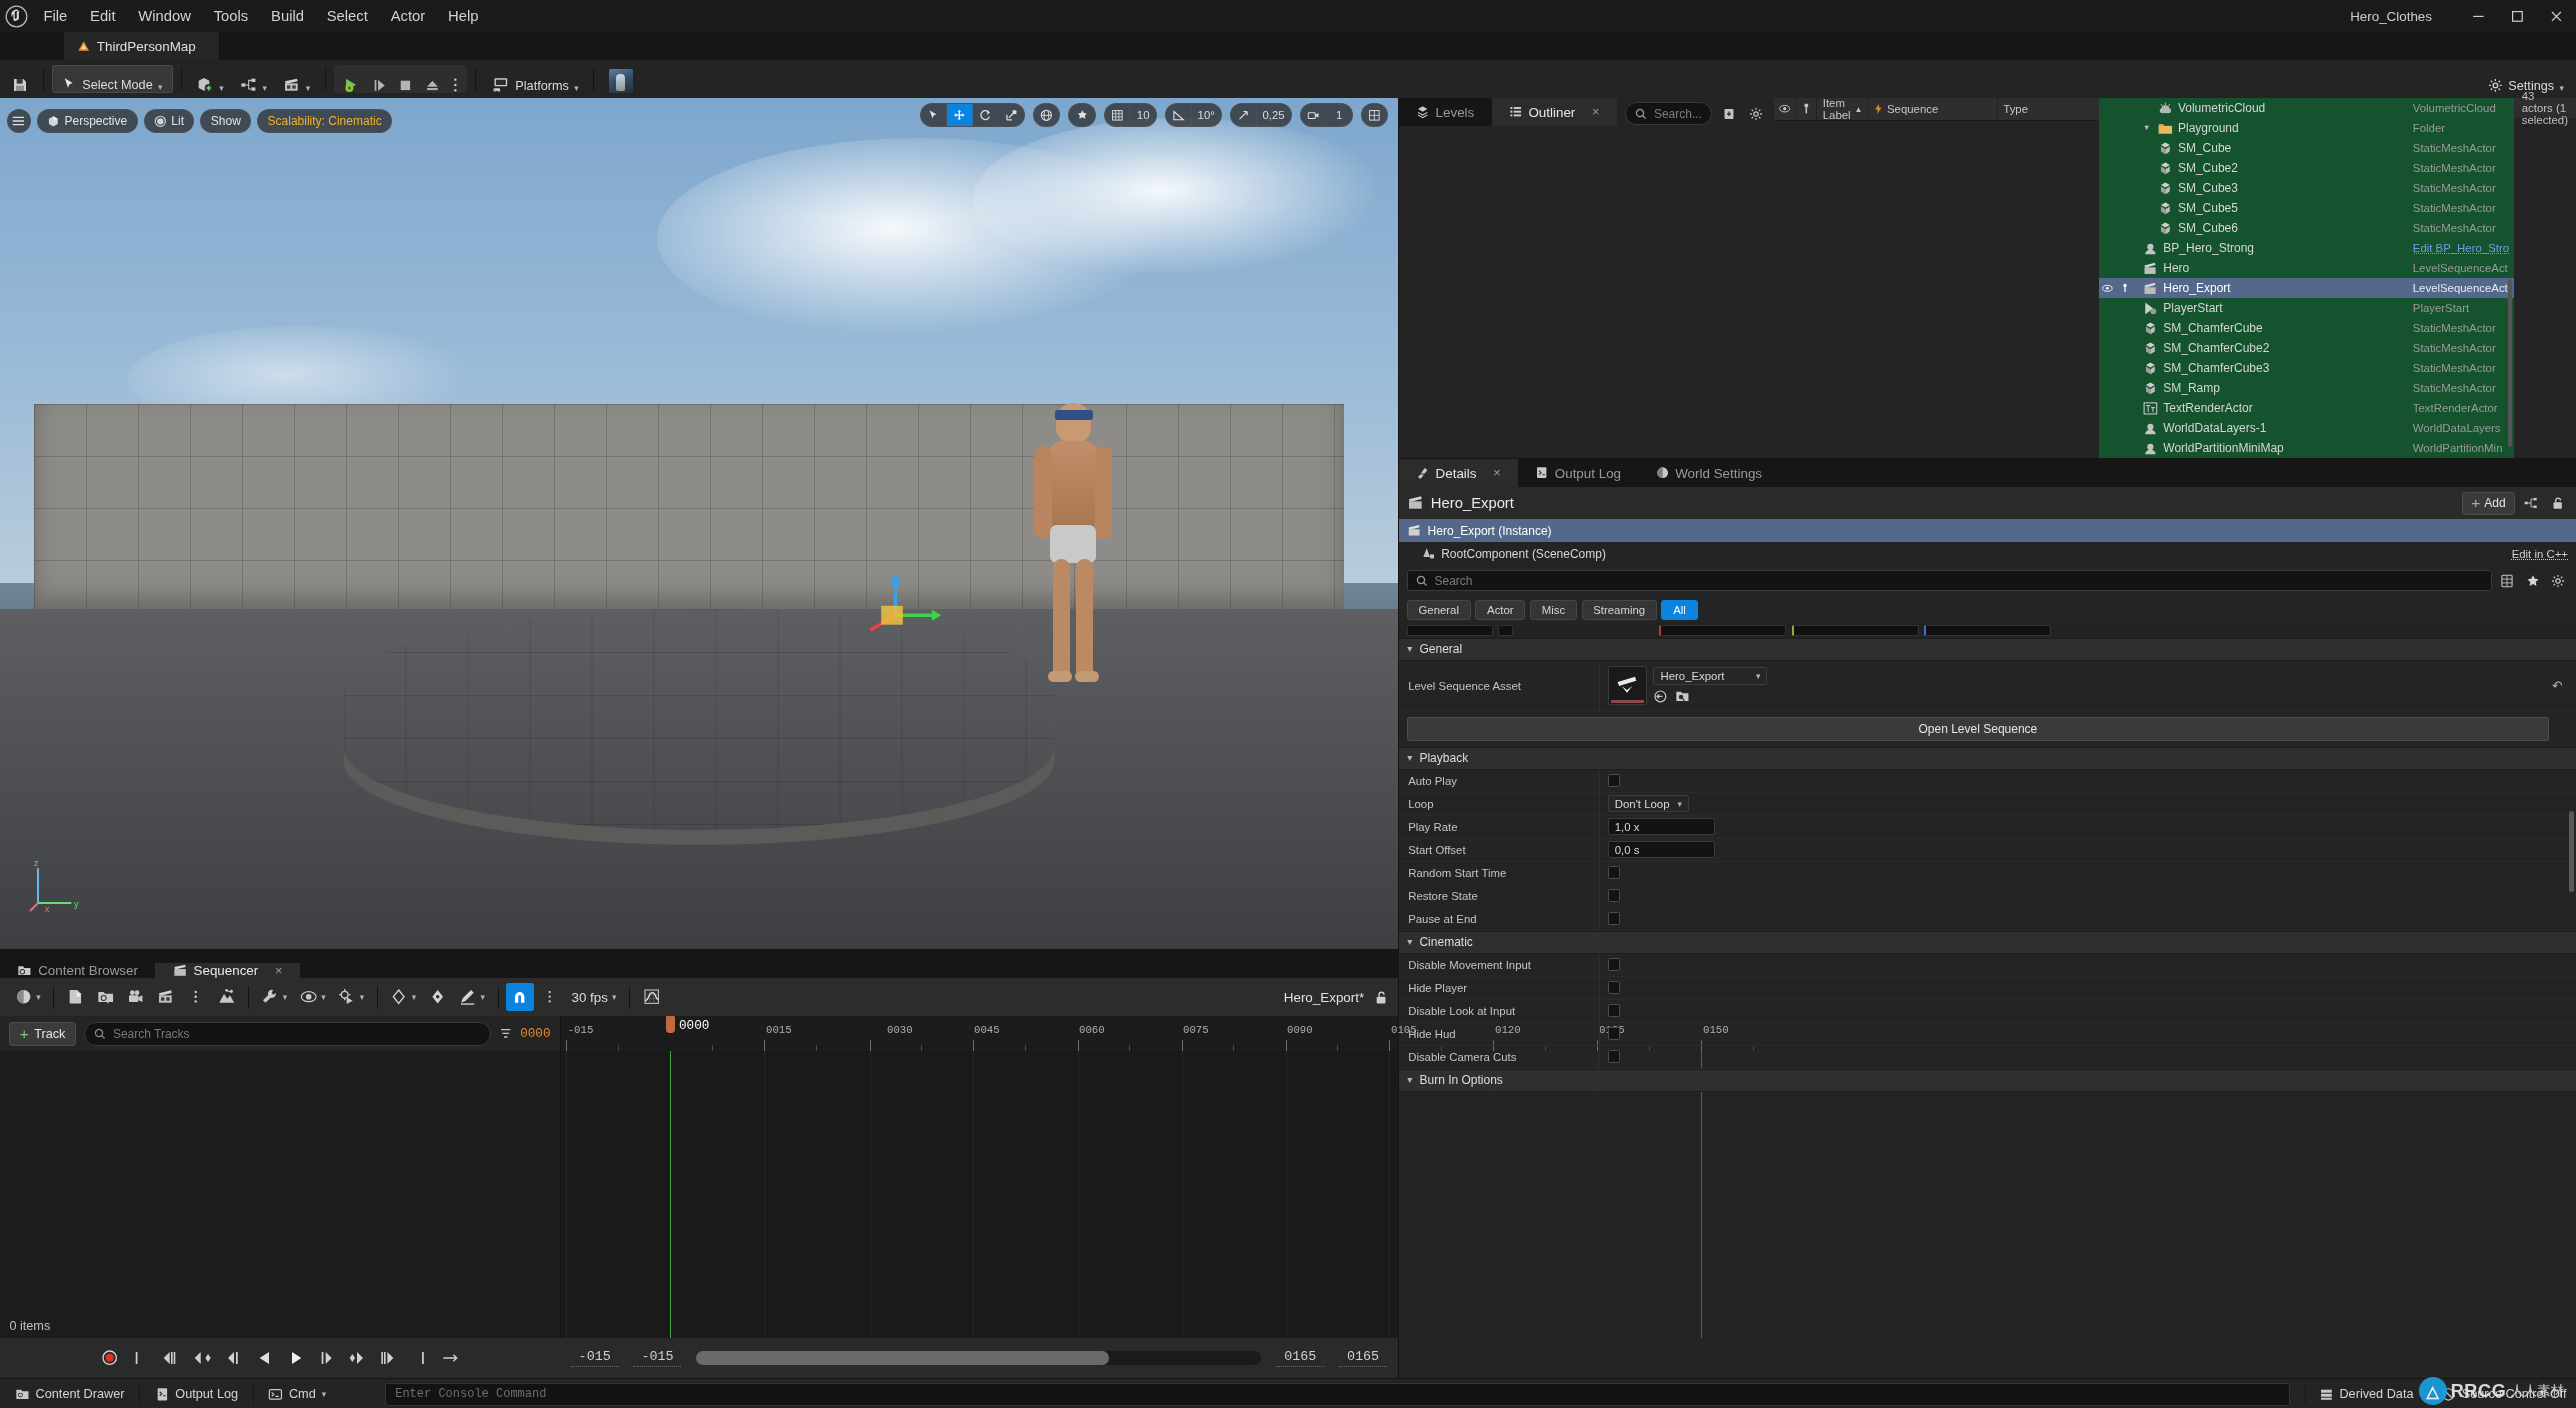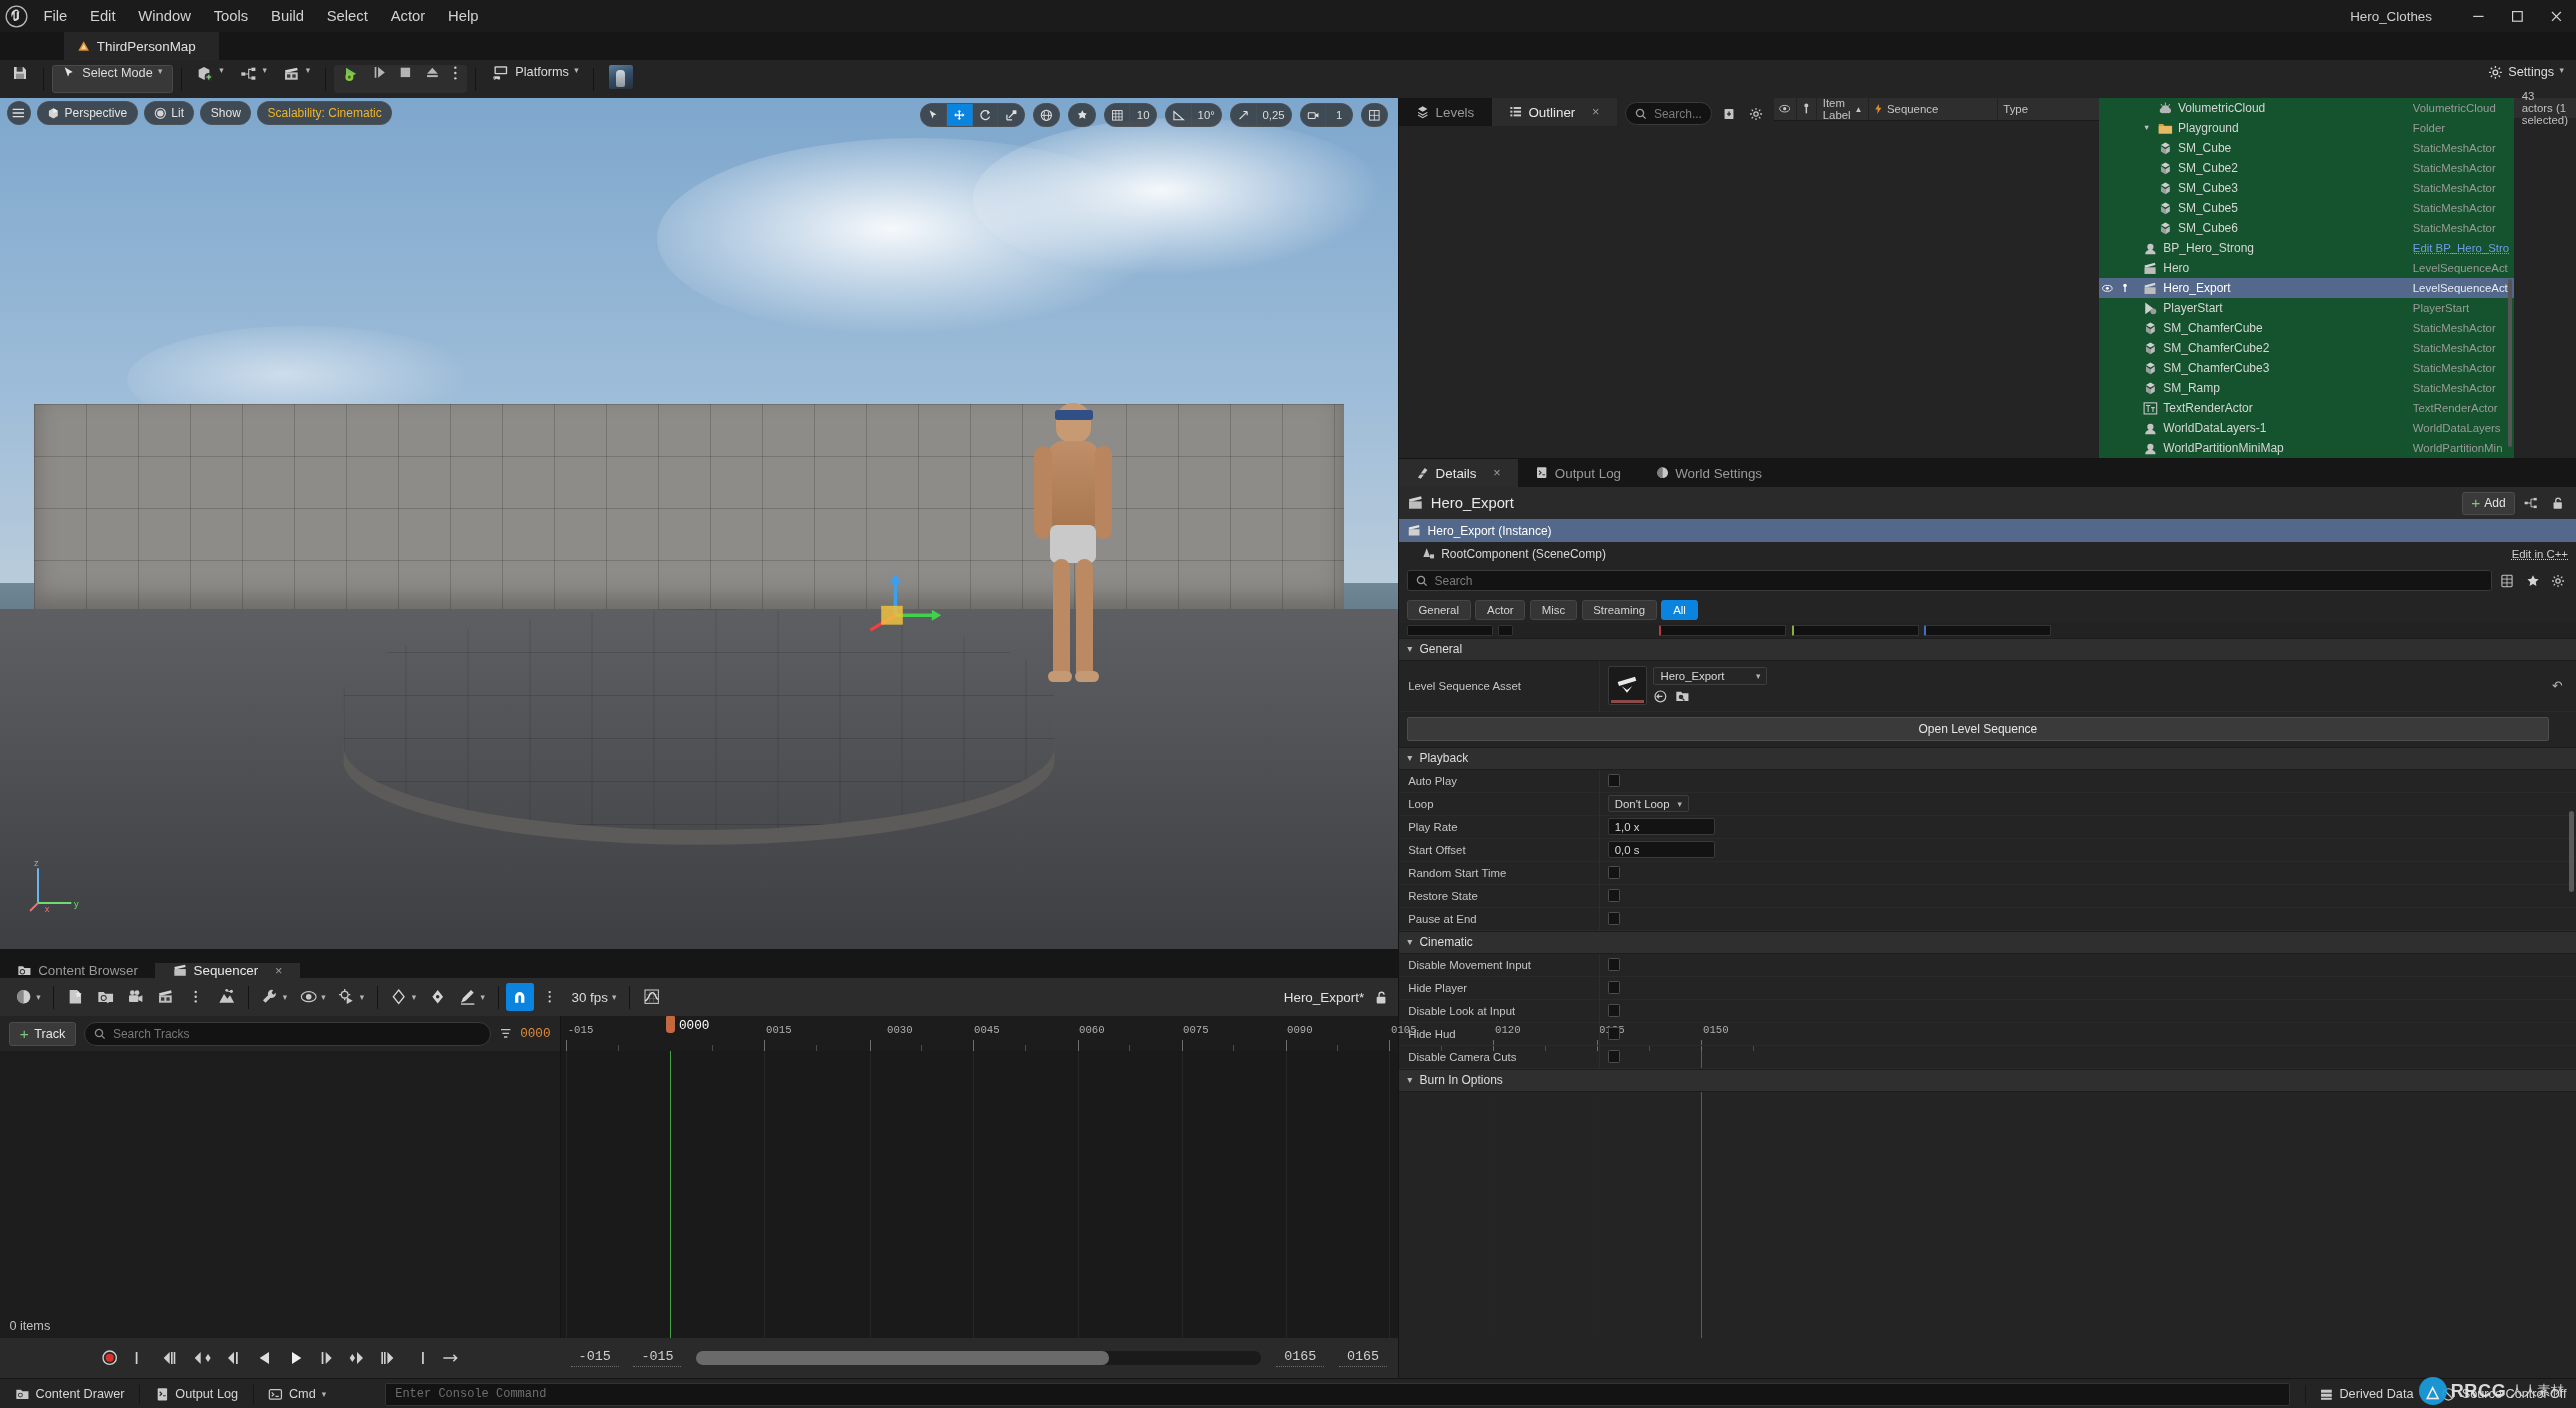--- a/index.html
+++ b/index.html
@@ -40,21 +40,21 @@
   }
   .tri-icon { width: 13.4px; height: 12px; }
 
   
   .maintoolbar {
     height: 38px; background: #242424; display: flex; align-items: center;
     flex: 0 0 38px; padding: 0 5.4px; gap: 2.7px;
   }
   .tb-sep { width: 0.7px; height: 23px; background: #141414; margin: 0 5.4px; }
   .tb-btn {
-    height: 28px; display: flex; align-items: flex-start; gap: 5.4px; padding: 0 6.7px;
+    height: 28px; display: flex; align-items: flex-end; gap: 5.4px; padding: 0 6.7px;
     border-radius: 2.7px; font-size: 12.7px; color: #dcdcdc; cursor: default;
   }
   .tb-btn.framed { background: #383838; border: 0.7px solid #4a4a4a; padding: 0 9.4px; }
   .chev { font-size: 8.7px; color: #b4b4b4; }
   .playgroup { background: #2e2e2e; border-radius: 3.4px; display: flex; align-items: center; height: 28px; padding: 0 2.7px;}
   .playgroup .tb-btn { padding: 0 6px; }
   .settings-btn { margin-left: auto; }
   .thumb-asset {
     width: 24px; height: 24px; border-radius: 2px;
     background: linear-gradient(160deg,#5d7f9e 0%,#35506b 45%,#272f38 100%);
@@ -108,21 +108,21 @@
     box-shadow: 0 14.8px 0 #5c5b59;
   }
   .vp-char {
     position: absolute; left: 1033px; top: 305px; width: 81px; height: 349px;
   }
   .char-part { position: absolute; border-radius: 16px; }
   .vp-gizmo { position: absolute; left: 865px; top: 470px; width: 81px; height: 81px; }
   .vp-axis { position: absolute; left: 25.5px; bottom: 34px; width: 60px; height: 60px; }
 
   .vp-toolbar-left {
-    position: absolute; left: 6.7px; top: 3px; display: flex; gap: 6px; align-items: center;
+    position: absolute; left: 6.7px; top: 11px; display: flex; gap: 6px; align-items: center;
   }
   .vp-pill {
     height: 24px; border-radius: 12px; background: rgba(38,38,38,.72);
     display: flex; align-items: center; gap: 4.7px; padding: 0 9.4px;
     font-size: 12px; color: #e4e4e4; border: 0.7px solid rgba(90,90,90,.5);
   }
   .vp-pill.icononly { width: 24px; padding: 0; justify-content: center; }
   .vp-pill.scal { color: #f0b429; }
   .vp-toolbar-right {
     position: absolute; right: 9.4px; top: 5.4px; display: flex; gap: 8px; align-items: center;

